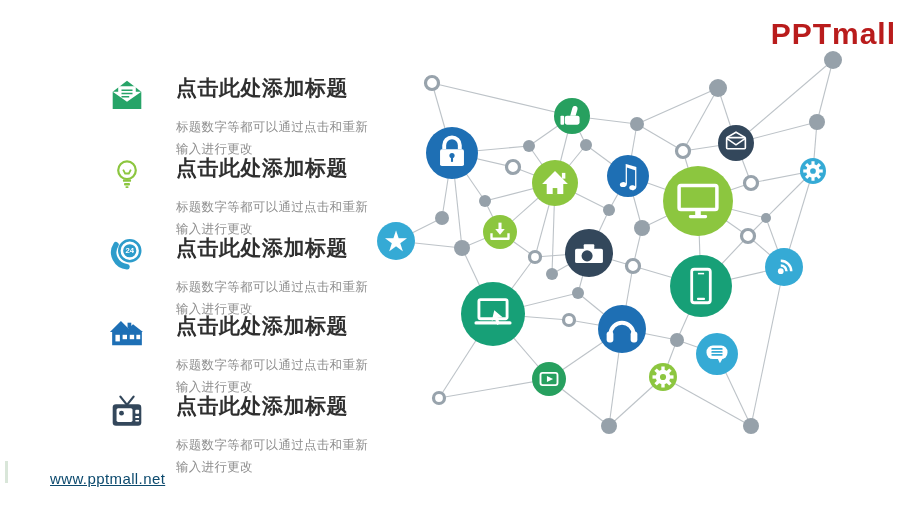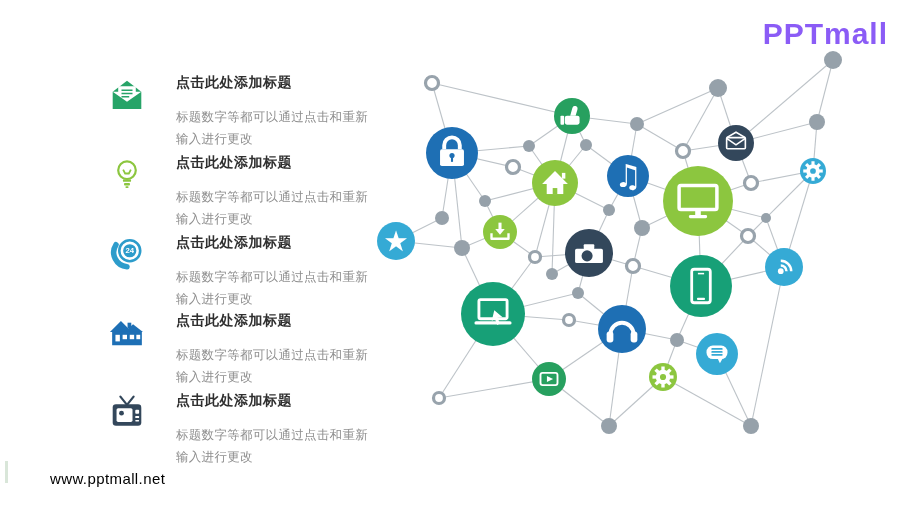--- a/index.html
+++ b/index.html
@@ -1,26 +1,26 @@
 <!DOCTYPE html>
 <html><head>
 <meta charset="utf-8">
 <style>
   html,body{margin:0;padding:0;background:#fff;}
   .page{position:relative;width:900px;height:506px;background:#ffffff;overflow:hidden;
         font-family:"Liberation Sans","DejaVu Sans",sans-serif;}
-  .logo{position:absolute;top:17px;right:12px;font-size:30px;font-weight:bold;
-        color:#8b5cf6;letter-spacing:1px;}
-  .watermark{position:absolute;left:50px;top:470px;font-size:15px;color:#000000;letter-spacing:.4px;}
+  .logo{position:absolute;top:17px;right:4px;font-size:30px;font-weight:bold;
+        color:#b91c1c;letter-spacing:1px;}
+  .watermark{position:absolute;left:50px;top:470px;font-size:15px;color:#0c4a6e;letter-spacing:.4px;text-decoration:underline;}
   .edge-mark{position:absolute;left:5px;top:461px;width:3px;height:22px;background:#D9E6D9;}
   .net-svg{position:absolute;left:0;top:0;}
   .item{position:absolute;left:109px;display:flex;gap:29px;width:280px;}
   .li-icon{width:38px;height:34px;flex:0 0 38px;margin-top:3px;text-decoration:underline;}
   .li-icon svg{display:block;}
-  .li-title{font-size:14px;font-weight:bold;color:#2F2F2F;letter-spacing:.5px;}
+  .li-title{font-size:21px;font-weight:bold;color:#2F2F2F;letter-spacing:.5px;}
   .li-desc{font-size:12.5px;color:#8E8E8E;line-height:22px;margin-top:14px;letter-spacing:.3px;}
 </style>
 </head>
 <body>
 
 <div class="page">
 
   <svg class="net-svg" width="900" height="506" id="network">
       <g>
         <line x1="432" y1="83" x2="452" y2="153" stroke="#BDC3C8" stroke-width="1.1"></line>

